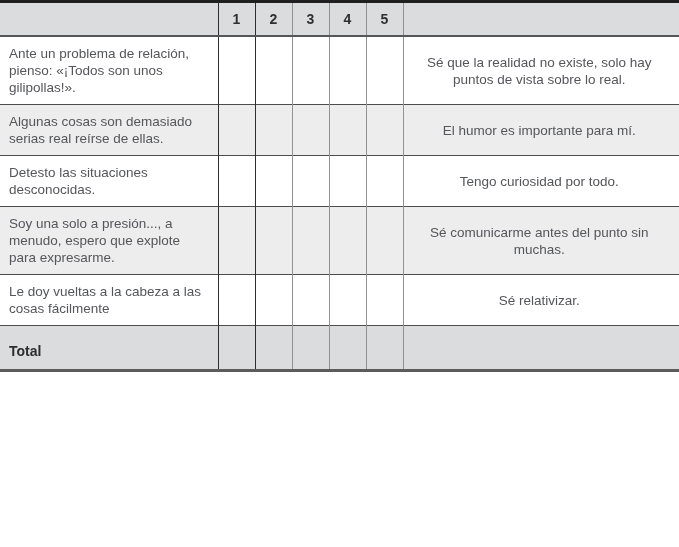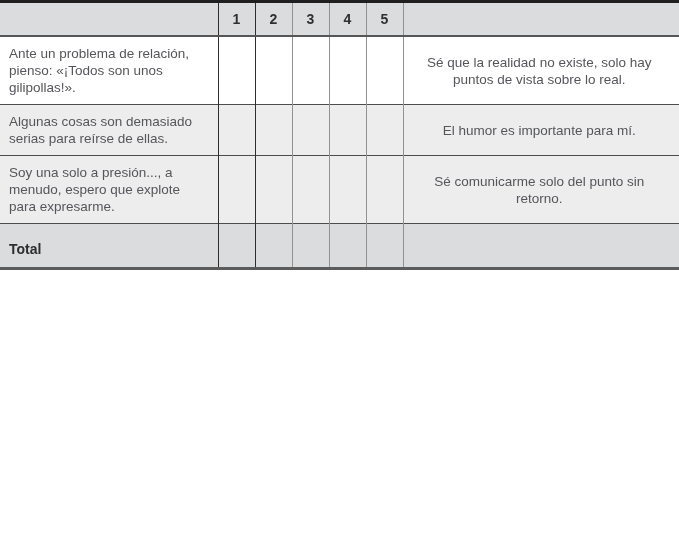--- a/index.html
+++ b/index.html
@@ -92,36 +92,54 @@
         <tr>
           <td class="cell left-col">Ante un problema de relación, pienso: «¡Todos son unos gilipollas!».</td>
           <td class="cell rating-col first-rating"></td>
           <td class="cell rating-col second-rating"></td>
           <td class="cell rating-col"></td>
           <td class="cell rating-col"></td>
           <td class="cell rating-col"></td>
           <td class="cell right-col">Sé que la realidad no existe, solo hay puntos de vista sobre lo real.</td>
         </tr>
         <tr class="shade">
-          <td class="cell left-col">Algunas cosas son demasiado serias para reírse de ellas.</td>
+          <td class="cell left-col">Algunas cosas son demasiado serias real reírse de ellas.</td>
           <td class="cell rating-col first-rating" style="background: rgb(237, 237, 238);"></td>
           <td class="cell rating-col second-rating" style="background: rgb(237, 237, 238);"></td>
           <td class="cell rating-col" style="background: rgb(237, 237, 238);"></td>
           <td class="cell rating-col" style="background: rgb(237, 237, 238);"></td>
           <td class="cell rating-col" style="background: rgb(237, 237, 238);"></td>
           <td class="cell right-col">El humor es importante para mí.</td>
+        </tr>
+        <tr>
+          <td class="cell left-col">Detesto las situaciones desconocidas.</td>
+          <td class="cell rating-col first-rating"></td>
+          <td class="cell rating-col second-rating"></td>
+          <td class="cell rating-col"></td>
+          <td class="cell rating-col"></td>
+          <td class="cell rating-col"></td>
+          <td class="cell right-col">Tengo curiosidad por todo.</td>
         </tr>
         <tr class="shade">
           <td class="cell left-col">Soy una solo a presión..., a menudo, espero que explote para expresarme.</td>
           <td class="cell rating-col first-rating" style="background: rgb(237, 237, 238);"></td>
           <td class="cell rating-col second-rating" style="background: rgb(237, 237, 238);"></td>
           <td class="cell rating-col" style="background: rgb(237, 237, 238);"></td>
           <td class="cell rating-col" style="background: rgb(237, 237, 238);"></td>
           <td class="cell rating-col" style="background: rgb(237, 237, 238);"></td>
-          <td class="cell right-col">Sé comunicarme solo del punto sin retorno.</td>
+          <td class="cell right-col">Sé comunicarme antes del punto sin muchas.</td>
+        </tr>
+        <tr>
+          <td class="cell left-col">Le doy vueltas a la cabeza a las cosas fácilmente</td>
+          <td class="cell rating-col first-rating"></td>
+          <td class="cell rating-col second-rating"></td>
+          <td class="cell rating-col"></td>
+          <td class="cell rating-col"></td>
+          <td class="cell rating-col"></td>
+          <td class="cell right-col">Sé relativizar.</td>
         </tr>
       </tbody>
     <tbody>
       <tr class="total-row">
         <td class="cell left-col total-label">Total</td>
         <td class="cell rating-col first-rating"></td>
         <td class="cell rating-col second-rating"></td>
         <td class="cell rating-col"></td>
         <td class="cell rating-col"></td>
         <td class="cell rating-col"></td>

